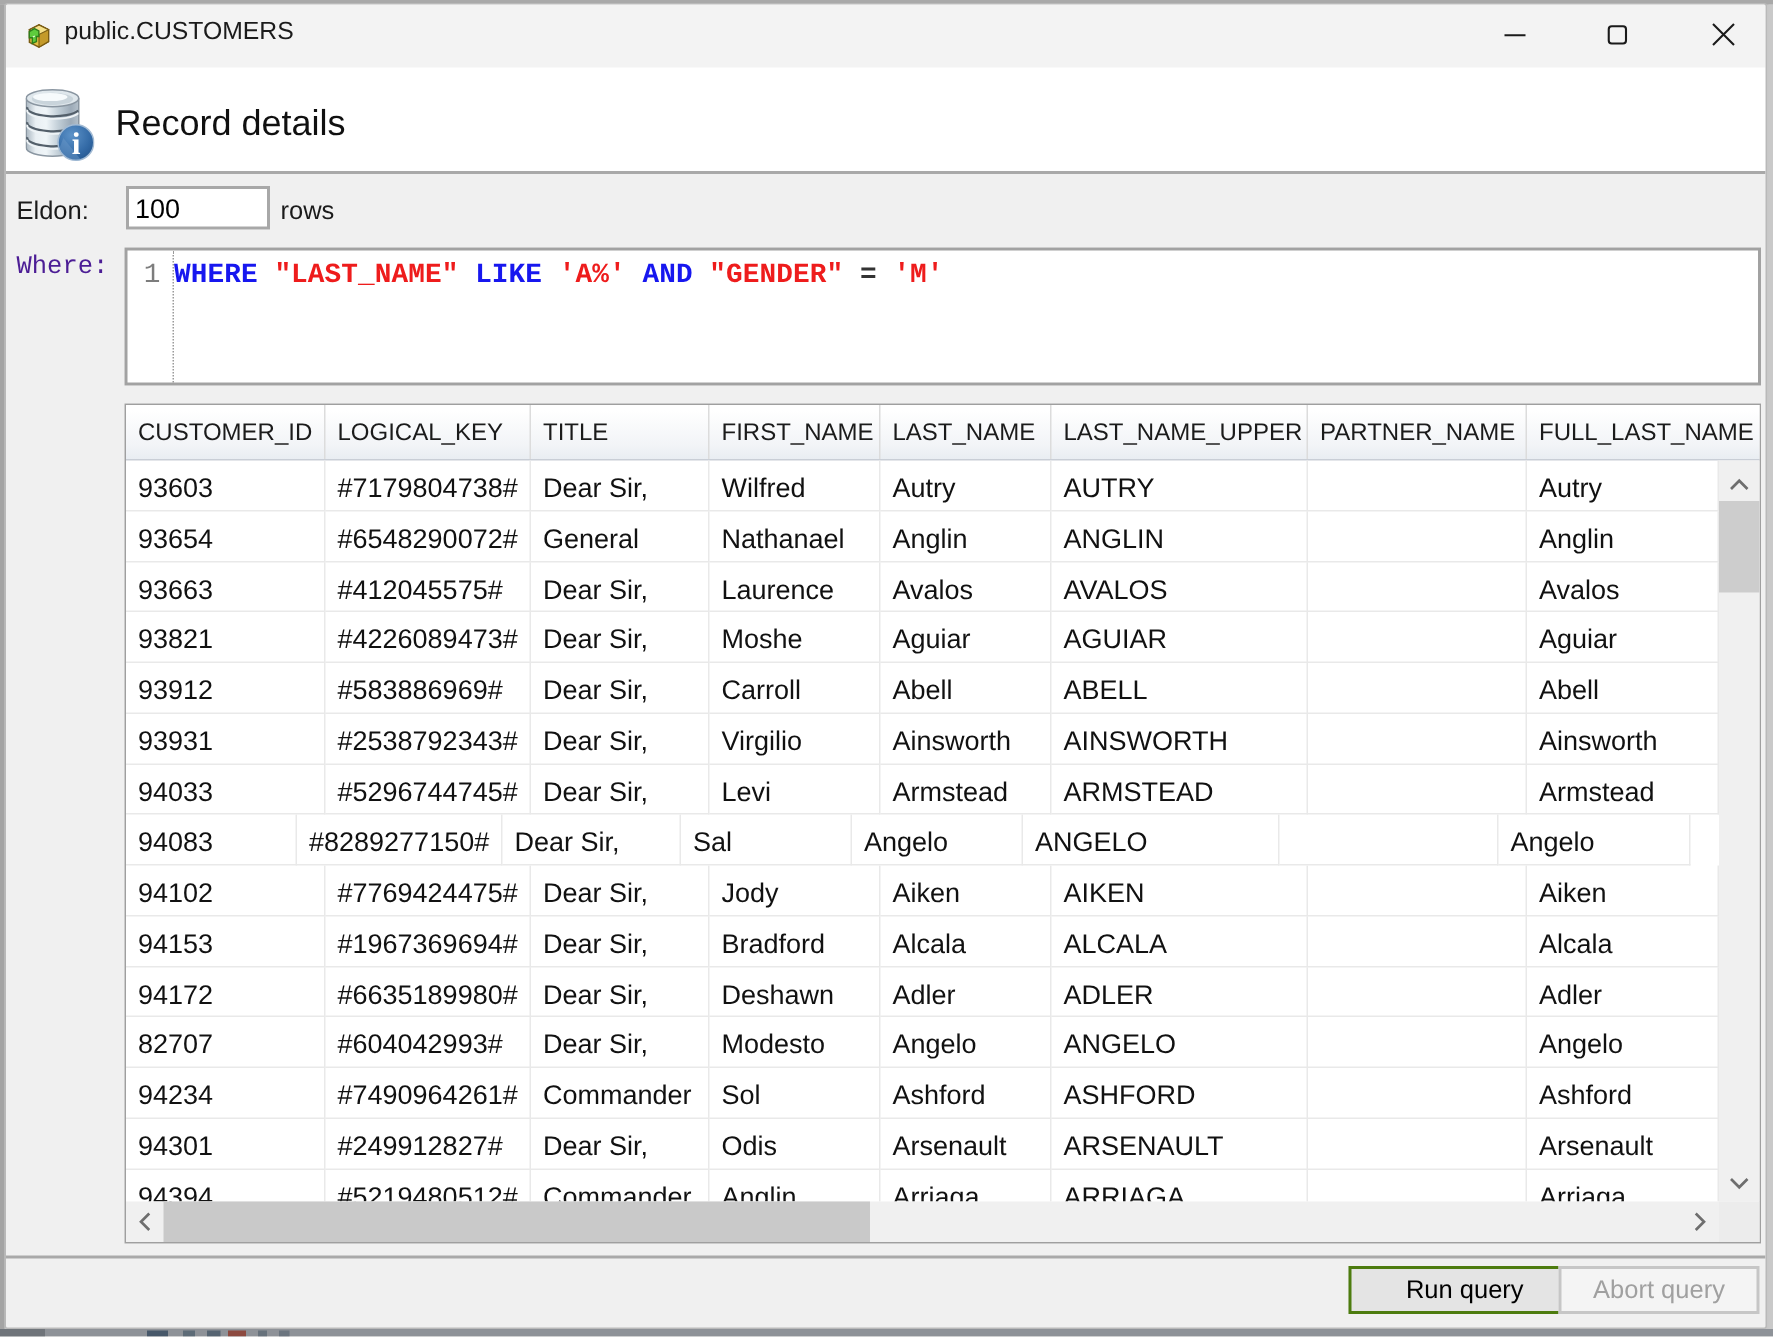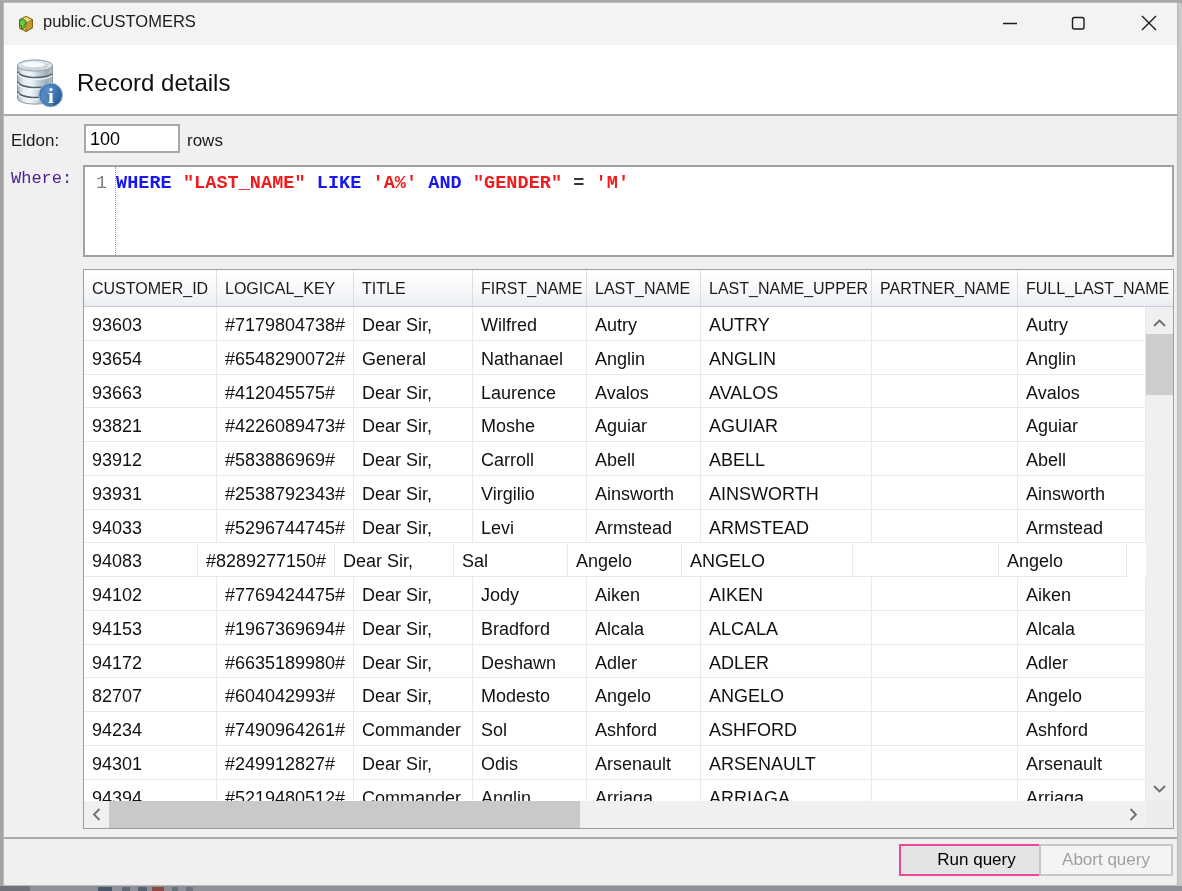--- a/index.html
+++ b/index.html
@@ -60,21 +60,21 @@
   #vsb{position:absolute;left:1062px;top:37px;width:27px;height:494px;background:#f0f0f0;}
   #vsb-thumb{position:absolute;left:0;top:27px;width:27px;height:61px;background:#cdcdcd;}
   #hsb{position:absolute;left:0;top:531px;width:1062px;height:27px;background:#f0f0f0;}
   #hsb-thumb{position:absolute;left:25px;top:0px;width:471px;height:27px;background:#c9c9c9;}
   #corner{position:absolute;left:1062px;top:531px;width:27px;height:27px;background:#ececec;}
   .chev{position:absolute;}
   
   #bot-line{left:0;top:834px;width:100%;height:1.5px;background:#a9a9a9;}
   .btn{top:841px;height:32px;box-sizing:border-box;font-size:17px;
        text-align:center;line-height:28px;}
-  #btn-run{left:895px;width:155px;border:2px solid #ec4899;background:#e4e4e4;color:#000;}
+  #btn-run{left:895px;width:155px;border:2px solid #4d7c0f;background:#e4e4e4;color:#000;}
   #btn-abort{left:1035px;width:134px;border:2px solid #c6c6c6;background:#f4f4f4;color:#a0a0a0;}
 </style>
 </head>
 <body>
 <div class="abs" id="edge-top"></div>
 <div class="abs" id="edge-left"></div>
 <div class="abs" id="edge-right"></div>
 <div class="abs" id="edge-bottom"></div>
 <div class="abs" style="left:0;top:886px;width:30px;height:5px;background:#6f747a;"></div>
 <div class="abs" style="left:98px;top:887px;width:14px;height:4px;background:#47586a;"></div>

